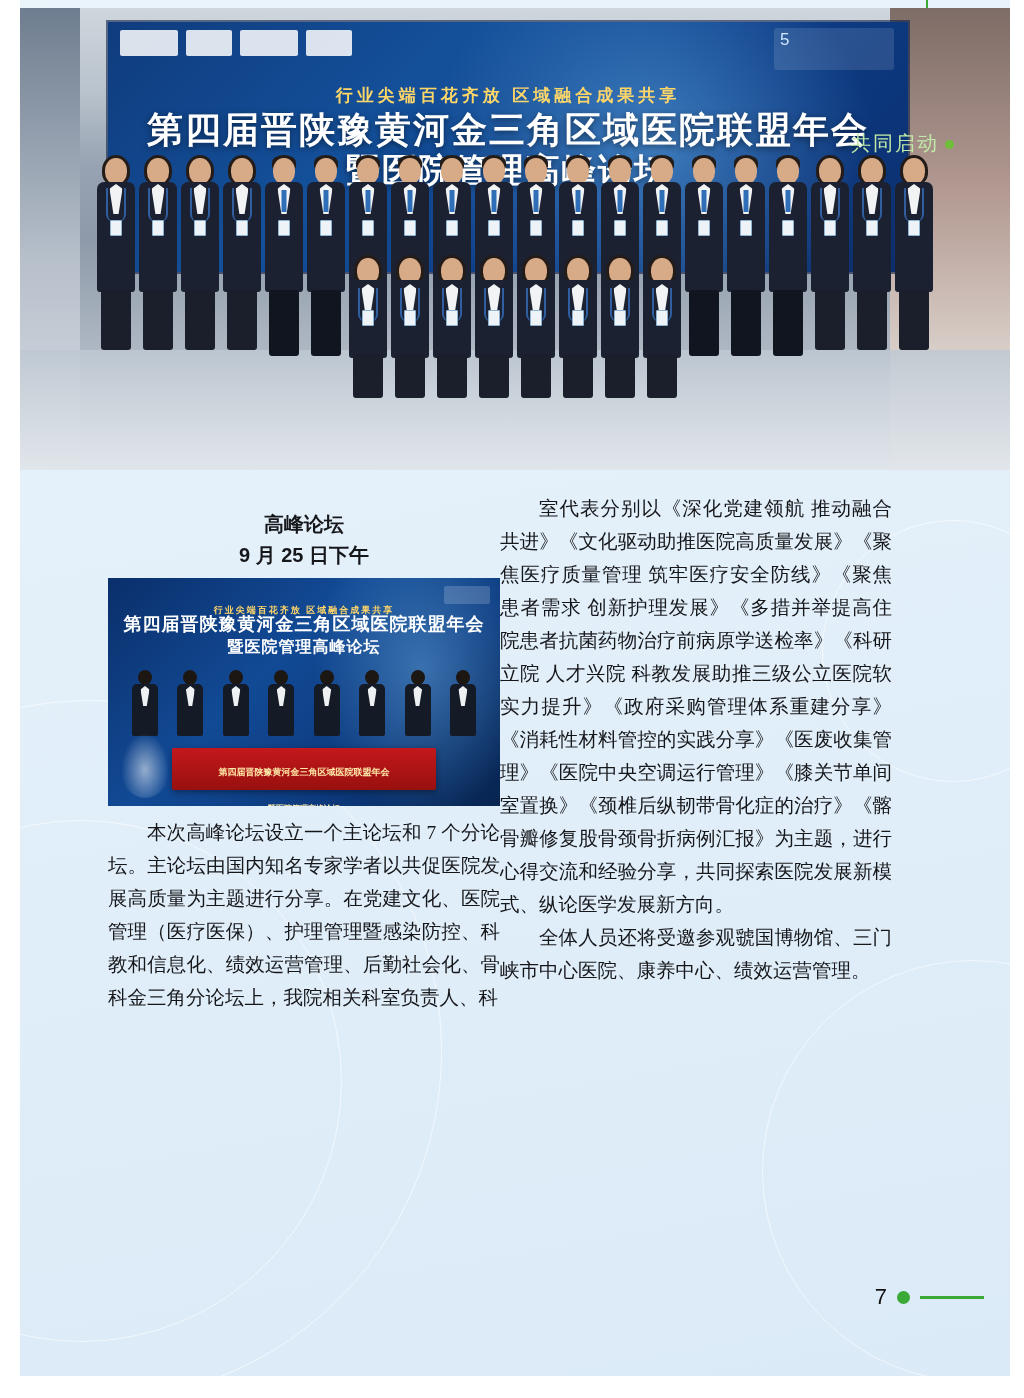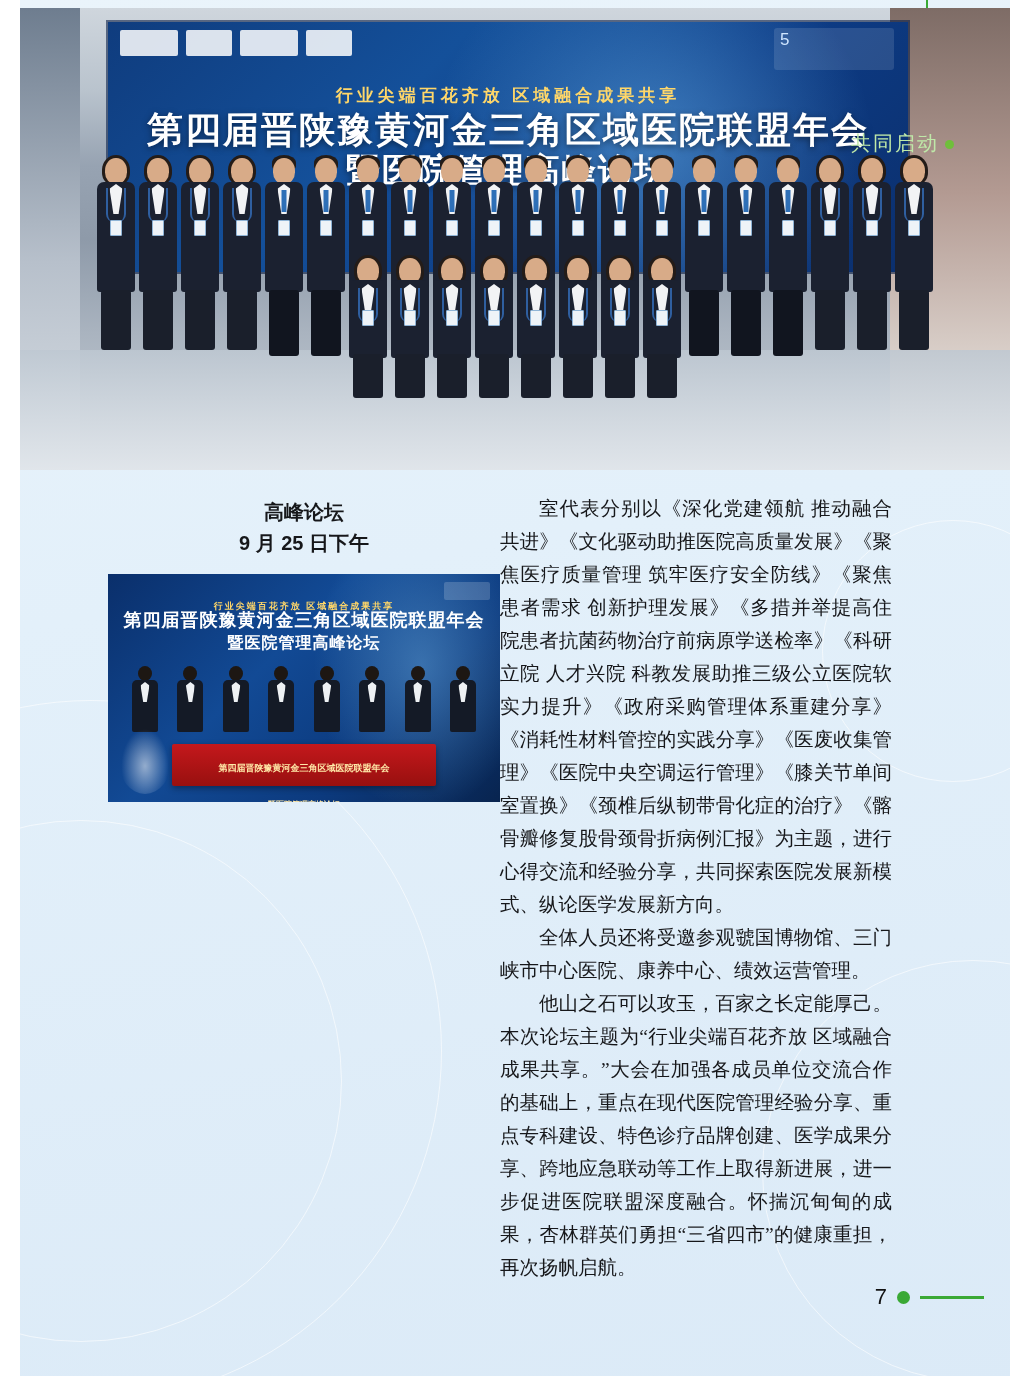--- a/index.html
+++ b/index.html
@@ -305,29 +305,29 @@
   .col.right { left: 500px; width: 392px; }
   .col p {
     margin: 0 0 0 0;
     text-indent: 2em;
   }
   .sub-head {
     text-align: center;
     font-weight: bold;
     font-size: 20px;
     line-height: 32px;
-    margin-top: 4px;
+    margin-top: 16px;
     font-family: "Liberation Sans", sans-serif;
   }
   .sub-date {
     text-align: center;
     font-weight: bold;
     font-size: 20px;
     line-height: 30px;
-    margin-bottom: 16px;
+    margin-bottom: 8px;
     font-family: "Liberation Sans", sans-serif;
   }
 
   
   .forum-photo {
     position: relative;
     width: 392px;
     height: 228px;
     margin: 6px 0 10px 0;
     overflow: hidden;
@@ -816,26 +816,26 @@
             <div class="s"></div>
           </div>
       </div>
       <div class="fp-flower"></div>
       <div class="fp-red">
         <div class="l1">第四届晋陕豫黄河金三角区域医院联盟年会</div>
         <div class="l2">暨医院管理高峰论坛</div>
       </div>
     </div>
 
+    <p>本次高峰论坛设立一个主论坛和 7 个分论坛。主论坛由国内知名专家学者以共促医院发展高质量为主题进行分享。在党建文化、医院管理（医疗医保）、护理管理暨感染防控、科教和信息化、绩效运营管理、后勤社会化、骨科金三角分论坛上，我院相关科室负责人、科</p>
   </div>
 
   <div class="col right">
     <p>室代表分别以《深化党建领航 推动融合共进》《文化驱动助推医院高质量发展》《聚焦医疗质量管理 筑牢医疗安全防线》《聚焦患者需求 创新护理发展》《多措并举提高住院患者抗菌药物治疗前病原学送检率》《科研立院 人才兴院 科教发展助推三级公立医院软实力提升》《政府采购管理体系重建分享》《消耗性材料管控的实践分享》《医废收集管理》《医院中央空调运行管理》《膝关节单间室置换》《颈椎后纵韧带骨化症的治疗》《髂骨瓣修复股骨颈骨折病例汇报》为主题，进行心得交流和经验分享，共同探索医院发展新模式、纵论医学发展新方向。</p>
     <p>全体人员还将受邀参观虢国博物馆、三门峡市中心医院、康养中心、绩效运营管理。</p>
-    <p>他山之石可以攻玉，百家之长定能厚己。本次论坛主题为“行业尖端百花齐放 区域融合成果共享。”大会在加强各成员单位交流合作的基础上，重点在现代医院管理经验分享、重点专科建设、特色诊疗品牌创建、医学成果分享、跨地应急联动等工作上取得新进展，进一步促进医院联盟深度融合。怀揣沉甸甸的成果，杏林群英们勇担“三省四市”的健康重担，再次扬帆启航。</p>
   </div>
 
   <div class="footer">
     <span class="pnum">7</span>
     <span class="dot"></span>
     <span class="line"></span>
   </div>
 
   <div class="white-bottom"></div>
 </div>

